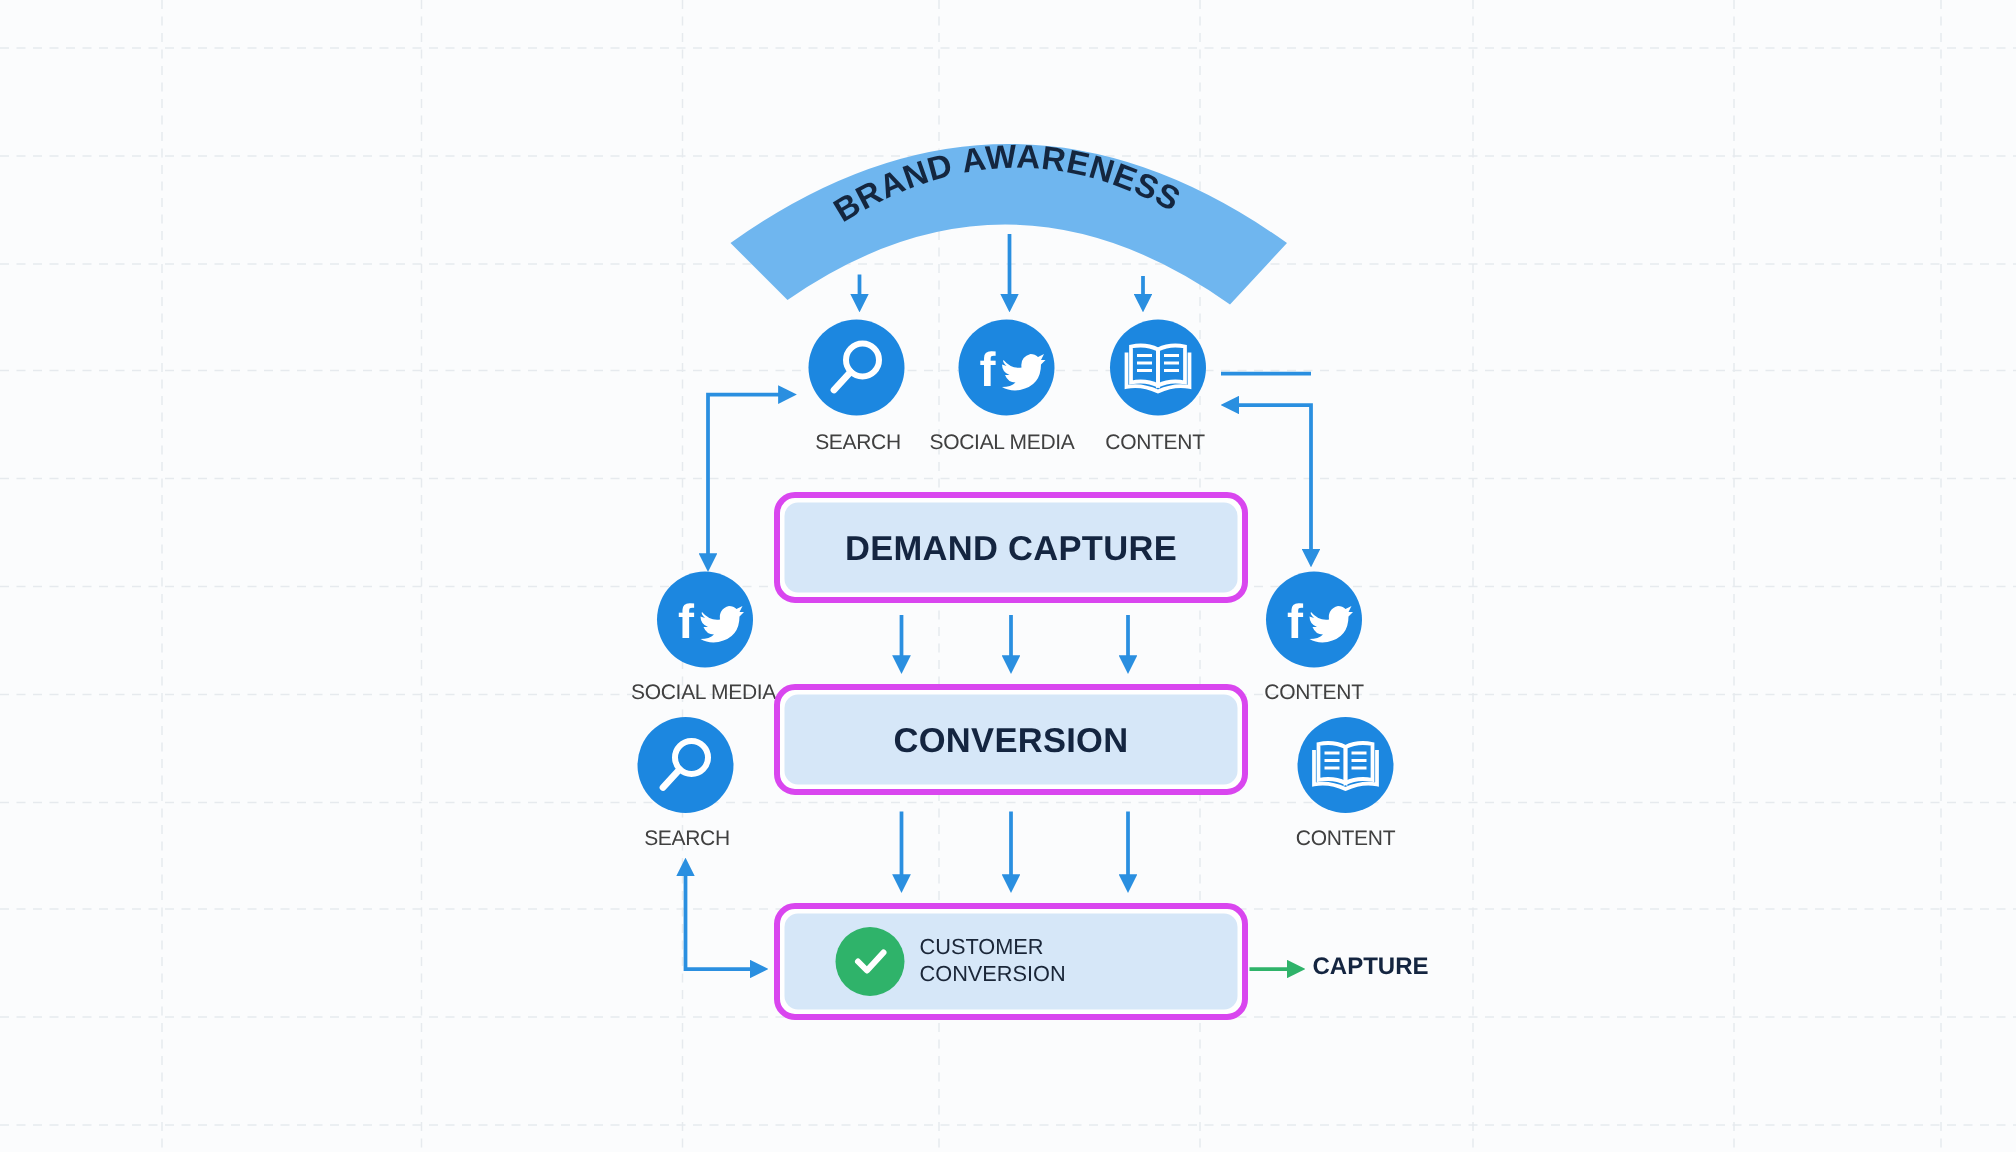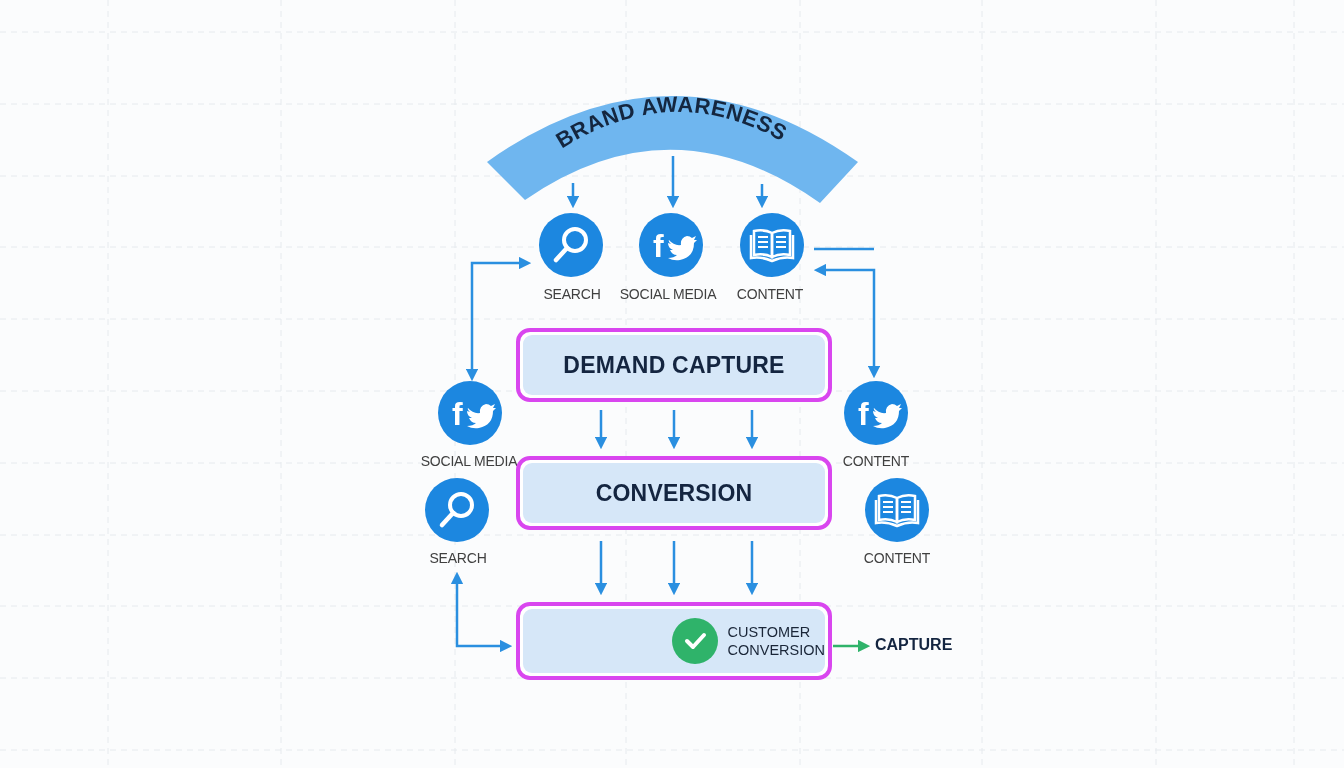--- a/index.html
+++ b/index.html
@@ -161,21 +161,21 @@
     </div>
   </div>
 
   <div class="stage" style="left:516px;top:456px;width:316px;height:74px">
     <div class="stage-inner">
       <span class="stage-title">CONVERSION</span>
     </div>
   </div>
 
   <div class="stage" style="left:516px;top:602px;width:316px;height:78px">
-    <div class="stage-inner" style="justify-content:flex-end;padding-left:34px">
+    <div class="stage-inner" style="justify-content:flex-start;padding-left:34px">
       <div class="check">
         <svg width="26" height="26" viewBox="0 0 26 26">
             <path d="M5 13 l6 6 l11-12" fill="none" stroke="#fff" stroke-width="4" stroke-linecap="round" stroke-linejoin="round"></path>
           </svg>
       </div>
       <div class="acq-text">
         <div>CUSTOMER</div>
         <div>CONVERSION</div>
       </div>
     </div>

